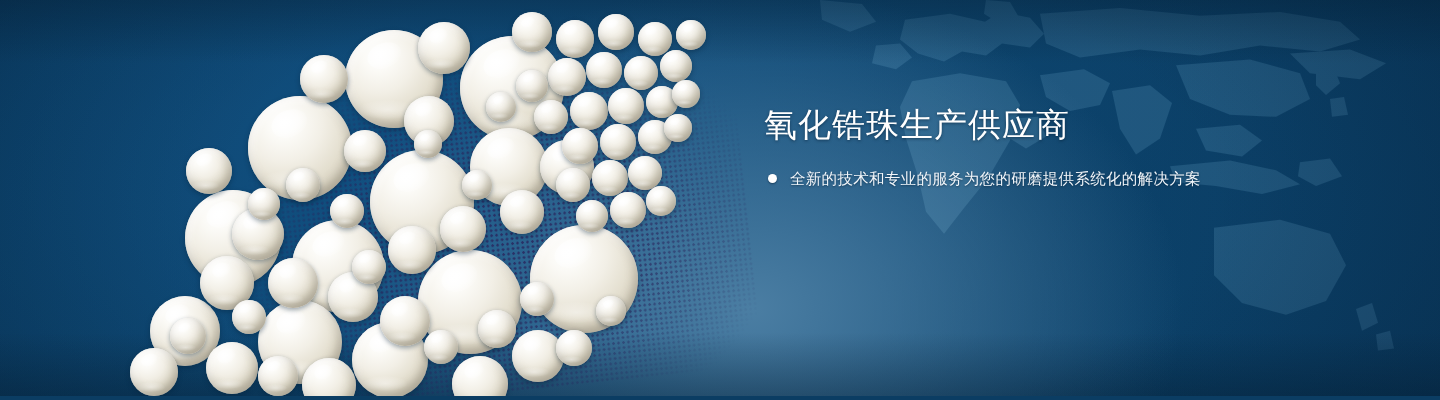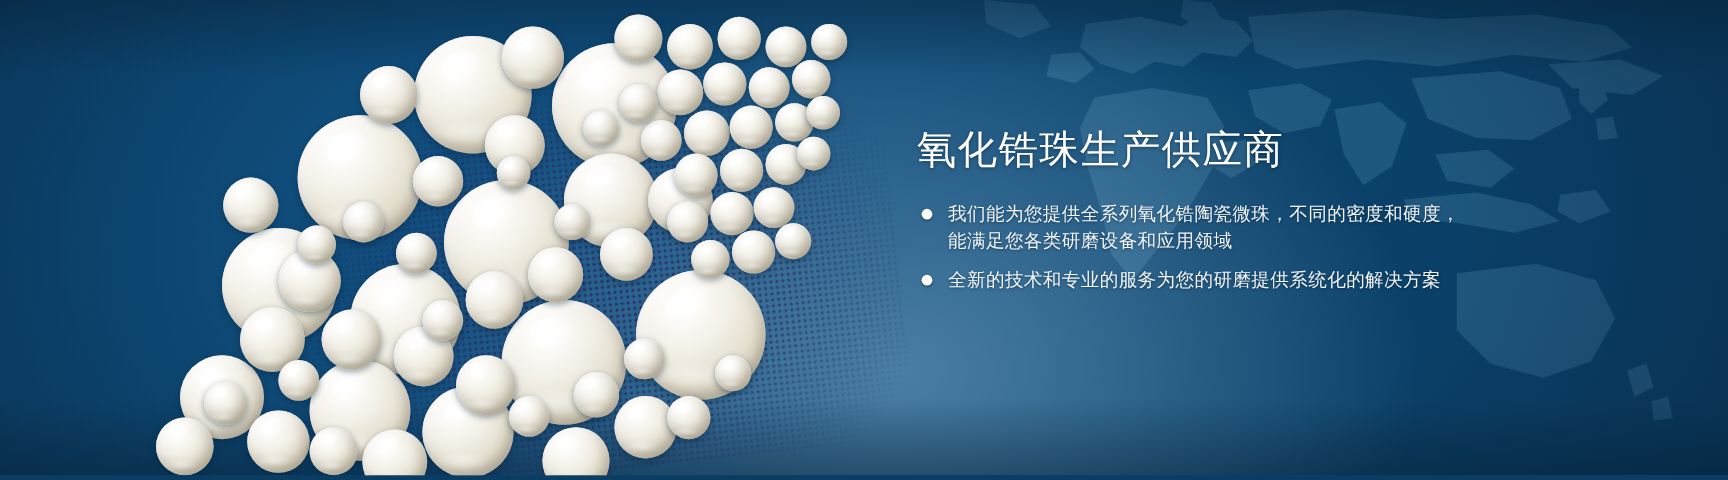--- a/index.html
+++ b/index.html
@@ -261,25 +261,20 @@
     <div class="bead" style="left:596px;top:296px;width:30px;height:30px;"></div>
     <div class="bead" style="left:462px;top:170px;width:30px;height:30px;"></div>
     <div class="bead" style="left:414px;top:130px;width:28px;height:28px;"></div>
   </div>
 
   <div class="content">
     <h1 class="title">氧化锆珠生产供应商</h1>
 
     <ul class="bullets">
 
-      <li class="bullet">
-        <span class="dot"></span>
-        <span class="bullet-line">我们能为您提供全系列氧化锆陶瓷微珠，不同的密度和硬度，</span>
-        <span class="bullet-line">能满足您各类研磨设备和应用领域</span>
-      </li>
 
       <li class="bullet">
         <span class="dot"></span>
         <span class="bullet-line">全新的技术和专业的服务为您的研磨提供系统化的解决方案</span>
       </li>
 
 
     </ul>
   </div>
 

